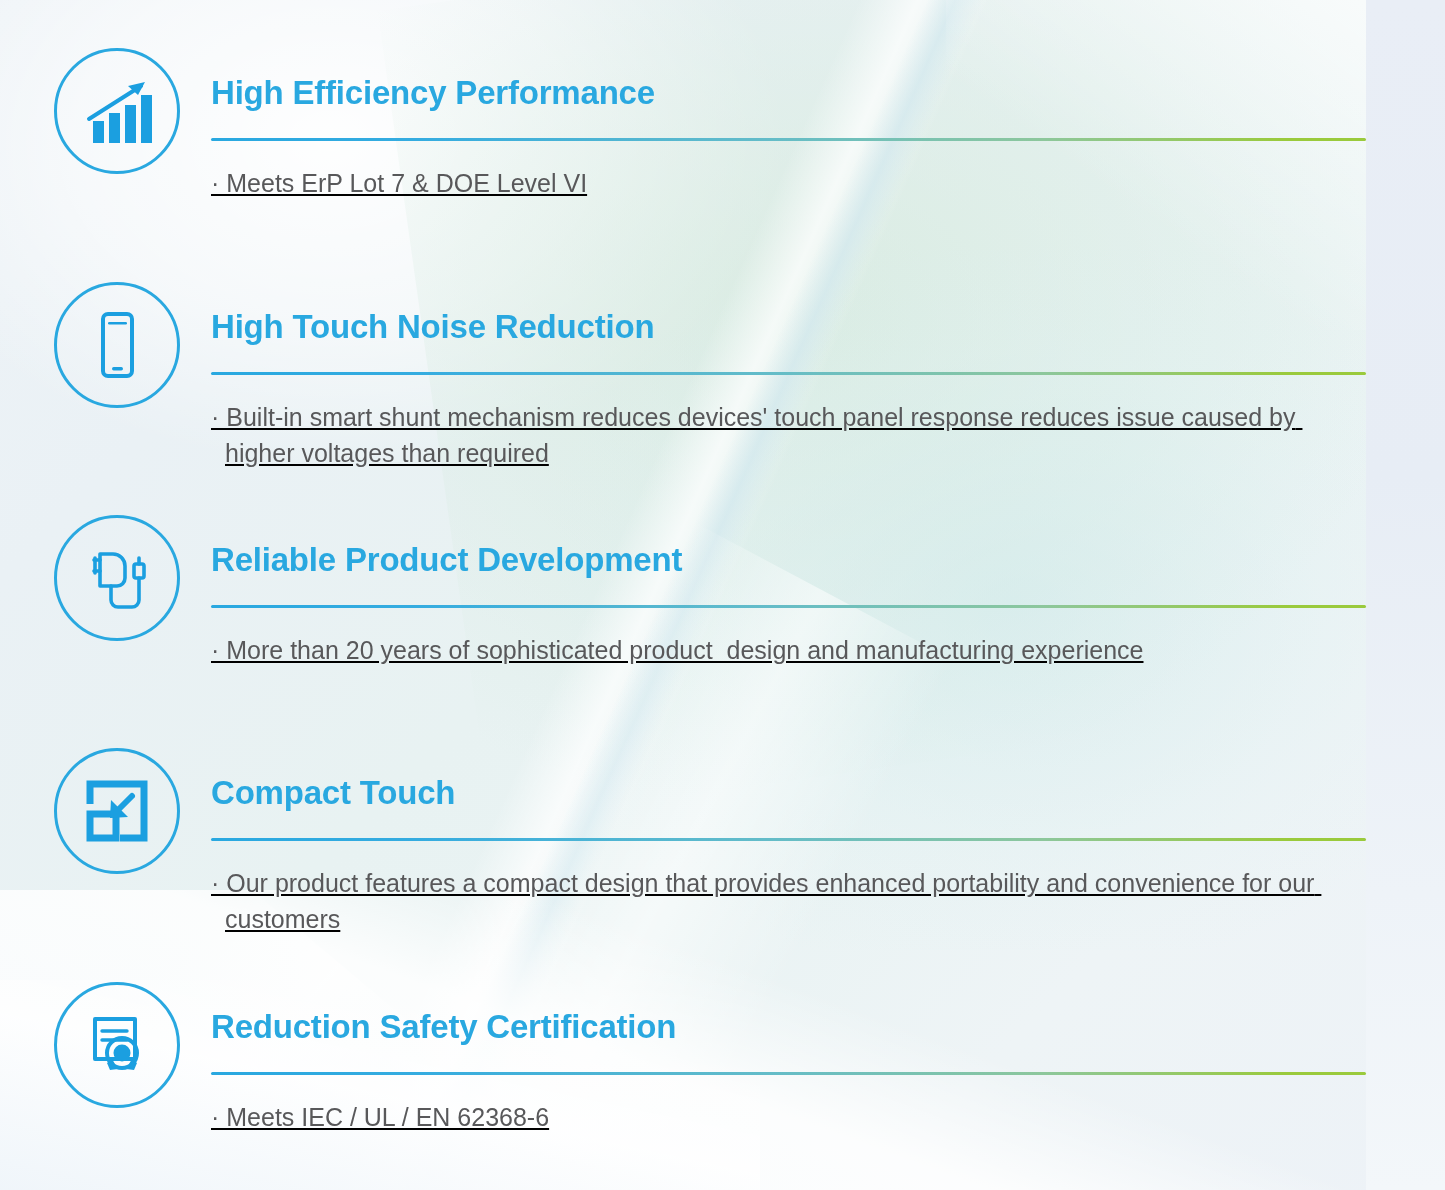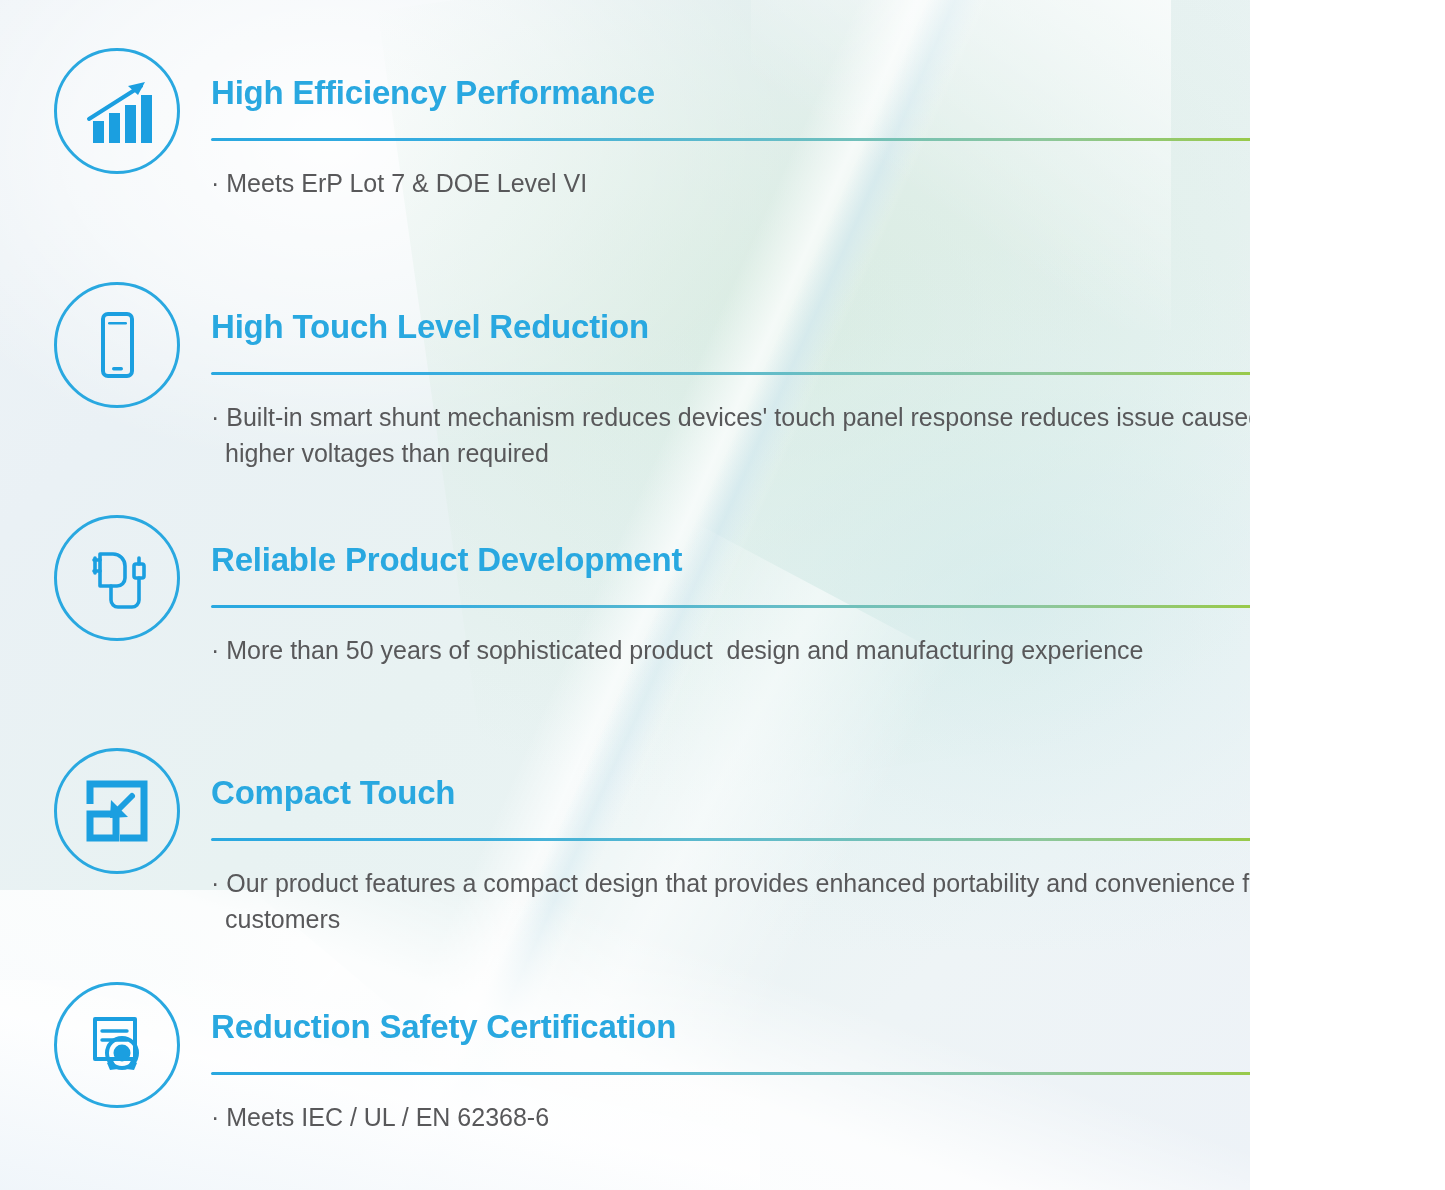--- a/index.html
+++ b/index.html
@@ -6,21 +6,21 @@
     margin: 0;
     padding: 0;
     background: #ffffff;
   }
   body {
     font-family: "Liberation Sans", sans-serif;
   }
 
   #page {
     position: relative;
-    width: 1250px;
+    width: 1445px;
     height: 1190px;
     overflow: hidden;
     background:
       linear-gradient(135deg, #eef3f7 0%, #eaf1f5 22%, #e8f2f2 45%, #e9f3f3 60%, #eef4f6 78%, #edf2f7 100%);
   }
 
   
   .bg-layer { position: absolute; pointer-events: none; }
 
   .bg-glow-tl {
@@ -145,20 +145,21 @@
   }
   .feature-rule {
     margin-top: 9px;
     height: 3px;
     width: 1155px;
     background: linear-gradient(90deg, #29a8e0 0%, #35ace0 18%, #63bcc9 48%, #8dc79c 72%, #9aca3c 93%, #9aca3c 100%);
     border-radius: 2px;
   }
   .feature-lines {
     margin-top: 12px;
+    text-decoration: underline;
   }
   .feature-line {
     font-size: 25px;
     color: #58585a;
     line-height: 1.42;
     white-space: pre-wrap;
     text-indent: -14px;
     padding-left: 14px;
   }
 </style>
@@ -211,21 +212,21 @@
       <div class="icon-wrap">
         <div class="icon-circle">
           <svg width="76" height="76" viewBox="0 0 76 76" aria-hidden="true">
             <rect x="24" y="7" width="29" height="62" rx="5" ry="5" fill="none" stroke="#1b9fe0" stroke-width="4"></rect>
             <rect x="29" y="15" width="19" height="2.6" rx="1.3" fill="#1b9fe0"></rect>
             <rect x="33" y="60" width="11" height="3.4" rx="1.7" fill="#1b9fe0"></rect>
           </svg>
         </div>
       </div>
       <div class="feature-body">
-        <h2 class="feature-title">High Touch Level Reduction</h2>
+        <h2 class="feature-title">High Touch Noise Reduction</h2>
         <div class="feature-rule"></div>
         <div class="feature-lines">
           <p class="feature-line">· Built-in smart shunt mechanism reduces devices' touch panel response reduces issue caused by higher voltages than required</p>
         </div>
       </div>
     </section>
 
     <section class="feature" style="top:515px">
       <div class="icon-wrap">
         <div class="icon-circle">
@@ -239,21 +240,21 @@
               <rect x="57" y="26" width="10" height="14" rx="2"></rect>
               <path d="M62 20 V26"></path>
             </g>
           </svg>
         </div>
       </div>
       <div class="feature-body">
         <h2 class="feature-title">Reliable Product Development</h2>
         <div class="feature-rule"></div>
         <div class="feature-lines">
-          <p class="feature-line">· More than 50 years of sophisticated product  design and manufacturing experience</p>
+          <p class="feature-line">· More than 20 years of sophisticated product  design and manufacturing experience</p>
         </div>
       </div>
     </section>
 
     <section class="feature" style="top:748px">
       <div class="icon-wrap">
         <div class="icon-circle">
           <svg width="74" height="74" viewBox="0 0 74 74" aria-hidden="true">
             <g fill="none" stroke="#1b9fe0" stroke-width="7">
               <path d="M10 30 V10 H64 V64 H40"></path>

